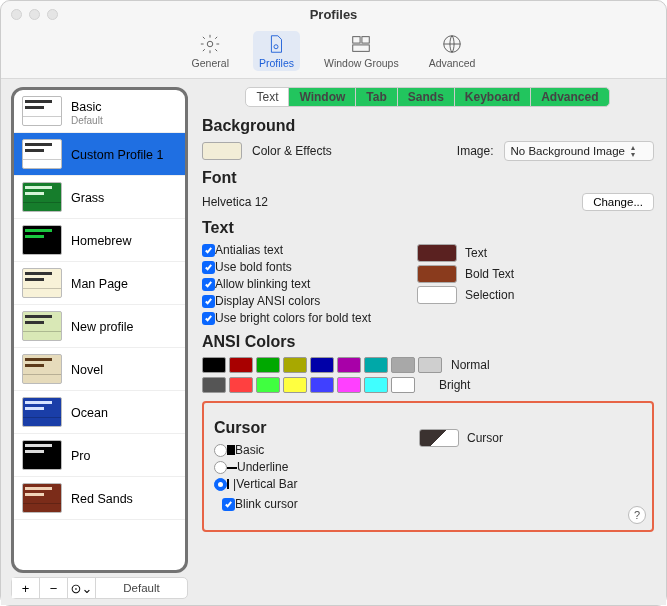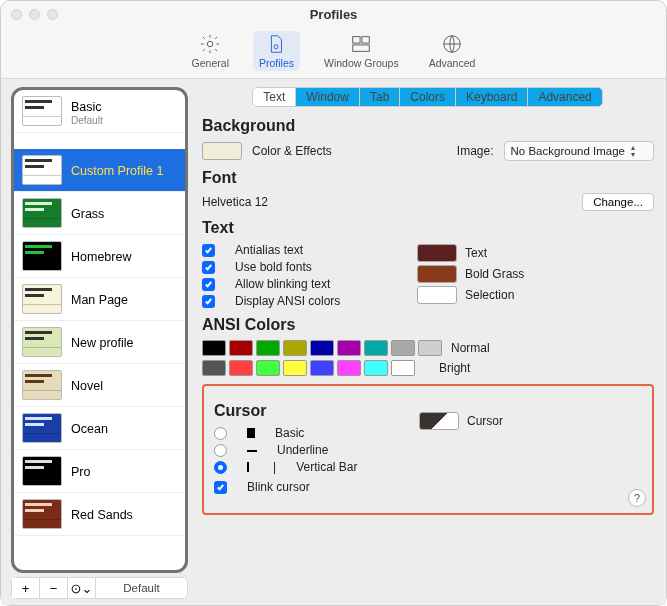--- a/index.html
+++ b/index.html
@@ -12,40 +12,40 @@
 .toolbar { height: 52px; display: flex; justify-content: center; align-items: flex-start; gap: 18px; background: #f6f6f6; border-bottom: 1px solid #d9d9d9; padding-top: 4px; }
 .tool { display: flex; flex-direction: column; align-items: center; gap: 2px; font-size: 10.5px; color: #555; padding: 2px 6px; border-radius: 5px; cursor: default; }
 .tool.selected { background: #e2e9f5; color: #1e5fd8; }
 .tool.selected svg { stroke: #1e5fd8; fill: none; }
 .tool svg { stroke: #555; fill: none; }
 .content { flex: 1; display: flex; background: #ededed; }
 .sidebar-wrap { width: 195px; padding: 8px 8px 6px 10px; display: flex; flex-direction: column; }
 .sidebar { flex: 1; border: 3px solid #737373; border-radius: 12px; background: #fff; overflow: hidden; display: flex; flex-direction: column; }
 .profile-list { flex: 1; overflow-y: auto; }
 .profile-item { display: flex; align-items: center; gap: 9px; padding: 6px 8px; border-bottom: 1px solid #eee; cursor: default; }
-.profile-item.selected { background: #1f6fe2; color: #fde047; margin-top: 16px; }
+.profile-item.selected { background: #1f6fe2; color: #000000; }
 .thumb { width: 40px; height: 30px; border: 1px solid #bbb; border-radius: 2px; flex-shrink: 0; }
 .profile-name { font-size: 12.5px; }
 .profile-sub { font-size: 10px; color: #888; display: block; }
 .sidebar-footer { display: flex; align-items: center; border: 1px solid #d6d6d6; border-radius: 5px; background: #fff; margin-top: 4px; height: 22px; }
 .sidebar-footer button { width: 28px; height: 100%; border: none; border-right: 1px solid #d6d6d6; background: #fff; font-size: 13px; cursor: default; }
 .sidebar-footer .default-label { flex: 1; text-align: center; font-size: 11.5px; color: #444; }
 .main { flex: 1; padding: 8px 12px 10px 6px; overflow-y: auto; font-size: 12px; color: #222; }
 .tabbar { display: flex; justify-content: center; margin-bottom: 10px; }
-.tabbar .tab { padding: 2px 10px; font-size: 12px; color: #444; border: 1px solid #ccc; background: #0ea5e9; margin-left: -1px; cursor: default; }
+.tabbar .tab { padding: 2px 10px; font-size: 12px; color: #444; border: 1px solid #ccc; background: #22c55e; margin-left: -1px; cursor: default; font-weight: bold; }
 .tabbar .tab:first-child { border-radius: 5px 0 0 5px; }
 .tabbar .tab:last-child { border-radius: 0 5px 5px 0; }
 .tabbar .tab.active { background: #fff; font-weight: 500; }
 .section-title { font-weight: 600; font-size: 16px; margin: 8px 0 6px; }
 .row { display: flex; align-items: center; gap: 8px; margin: 3px 0; }
 .swatch { width: 40px; height: 18px; border: 1px solid #aaa; border-radius: 3px; display: inline-block; }
 .select-mac { border: 1px solid #c8c8c8; border-radius: 4px; background: #fafafa; font-size: 11.5px; padding: 2px 18px 2px 6px; position: relative; display: inline-flex; align-items: center; min-width: 150px; justify-content: space-between; }
 .select-mac .carets { font-size: 8px; line-height: 7px; color: #555; margin-left: 6px; display:flex; flex-direction:column; }
 .btn-mac { border: 1px solid #c8c8c8; border-radius: 4px; background: #fff; font-size: 11.5px; padding: 2px 10px; }
-.check-row { display: flex; align-items: center; gap: 20px; margin: 3px 0; }
+.check-row { display: flex; align-items: center; gap: 0; margin: 3px 0; }
 .check { width: 13px; height: 13px; border-radius: 3px; background: #0a67ff; display: inline-flex; align-items: center; justify-content: center; }
 .check svg { stroke: #fff; stroke-width: 2.2; fill: none; }
 .radio { width: 13px; height: 13px; border-radius: 50%; border: 1px solid #999; display: inline-flex; align-items: center; justify-content: center; background:#fff;}
 .radio.sel { background: #0a67ff; border-color: #0a67ff; }
 .radio.sel::after { content:""; width:5px; height:5px; background:#fff; border-radius:50%; }
 .ansi-row { display: flex; gap: 3px; align-items: center; }
 .ansi-sw { width: 24px; height: 16px; border: 1px solid #999; border-radius: 2px; }
 .cursor-block { border: 2px solid #e76446; border-radius: 4px; padding: 16px 10px; margin-top: 8px; position: relative; }
 .help { position:absolute; bottom:6px; right:6px; width:18px; height:18px; border-radius:50%; border:1px solid #bbb; background:#fff; font-size:11px; display:flex; align-items:center; justify-content:center; color:#555;}
 .underline-swatch{width:10px;height:3px;border-bottom:2px solid #000;display:inline-block;}
@@ -199,21 +199,21 @@
         <button>⊙⌄</button>
         <div class="default-label">Default</div>
       </div>
     </div>
 
     <div class="main">
       <div class="tabbar" id="tabbar">
           <span class="tab active">Text</span>
           <span class="tab">Window</span>
           <span class="tab">Tab</span>
-          <span class="tab">Colors</span>
+          <span class="tab">Sands</span>
           <span class="tab">Keyboard</span>
           <span class="tab">Advanced</span>
         </div>
 
       <div class="section-title">Background</div>
       <div style="display:flex; align-items:center; gap:10px;">
         <span class="swatch" id="bg-swatch" style="background: rgb(242, 237, 215);"></span>
         <span>Color &amp; Effects</span>
         <span style="margin-left:auto;">Image:</span>
         <span class="select-mac">
@@ -259,29 +259,37 @@
               <span>Allow blinking text</span>
             </div>
             <div class="check-row">
               <span class="check">
                 <svg width="9" height="9" viewBox="0 0 10 10">
                   <path d="M2 5l2 2 4-5"></path>
                 </svg>
               </span>
               <span>Display ANSI colors</span>
             </div>
+            <div class="check-row">
+              <span class="check">
+                <svg width="9" height="9" viewBox="0 0 10 10">
+                  <path d="M2 5l2 2 4-5"></path>
+                </svg>
+              </span>
+              <span>Use bright colors for bold text</span>
+            </div>
           </div>
         <div style="position:absolute; top:22px; left:215px;">
           <div class="row">
               <span class="swatch" id="text-sw" style="background: rgb(90, 33, 32);"></span>
               <span>Text</span>
             </div>
           <div class="row">
               <span class="swatch" id="bold-sw" style="background: rgb(138, 59, 29);"></span>
-              <span>Bold Grass</span>
+              <span>Bold Text</span>
             </div>
           <div class="row">
               <span class="swatch" id="sel-sw" style="background: rgb(255, 255, 255);"></span>
               <span>Selection</span>
             </div>
         </div>
       </div>
 
       <div class="section-title">ANSI Colors</div>
       <div class="ansi-row" id="ansi-normal">
@@ -316,21 +324,21 @@
               <span class="block-swatch"></span> 
               <span>Basic</span>
             </div>
             <div class="check-row">
               <span class="radio"></span> 
               <span class="underline-swatch"></span> 
               <span>Underline</span>
             </div>
             <div class="check-row"><span class="radio sel"></span> <span class="vbar-swatch"></span>| <span>Vertical Bar</span></div>
           </div>
-        <div class="check-row" style="margin-top:6px;">
+        <div class="check-row" style="margin-top:6px;margin-left:8px;">
           <span class="check">
               <svg width="9" height="9" viewBox="0 0 10 10">
                 <path d="M2 5l2 2 4-5"></path>
               </svg>
             </span>
           <span>Blink cursor</span>
         </div>
         <div style="position:absolute; top:26px; left:215px; display:flex; align-items:center; gap:8px;">
           <span class="swatch" id="cursor-sw" style="background:linear-gradient(135deg,#3b3230 50%,#fff 50%);"></span>
           <span>Cursor</span>

